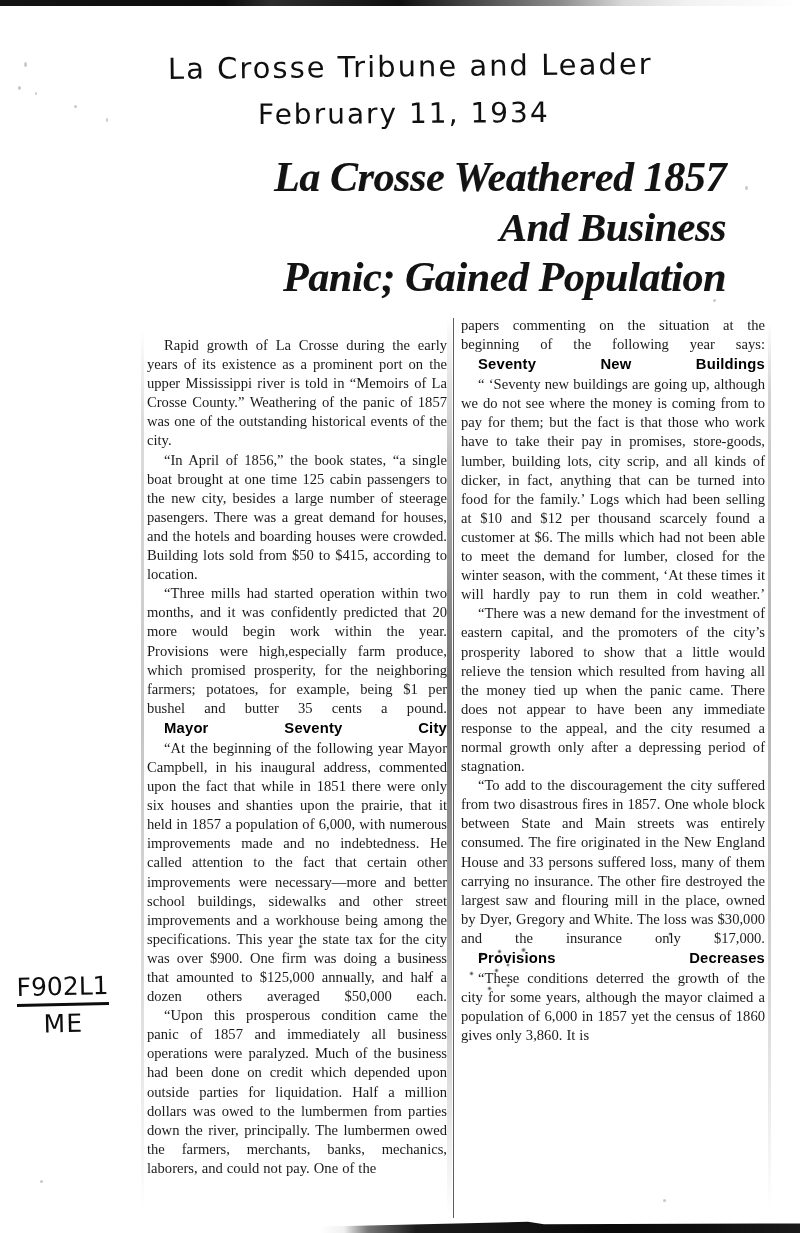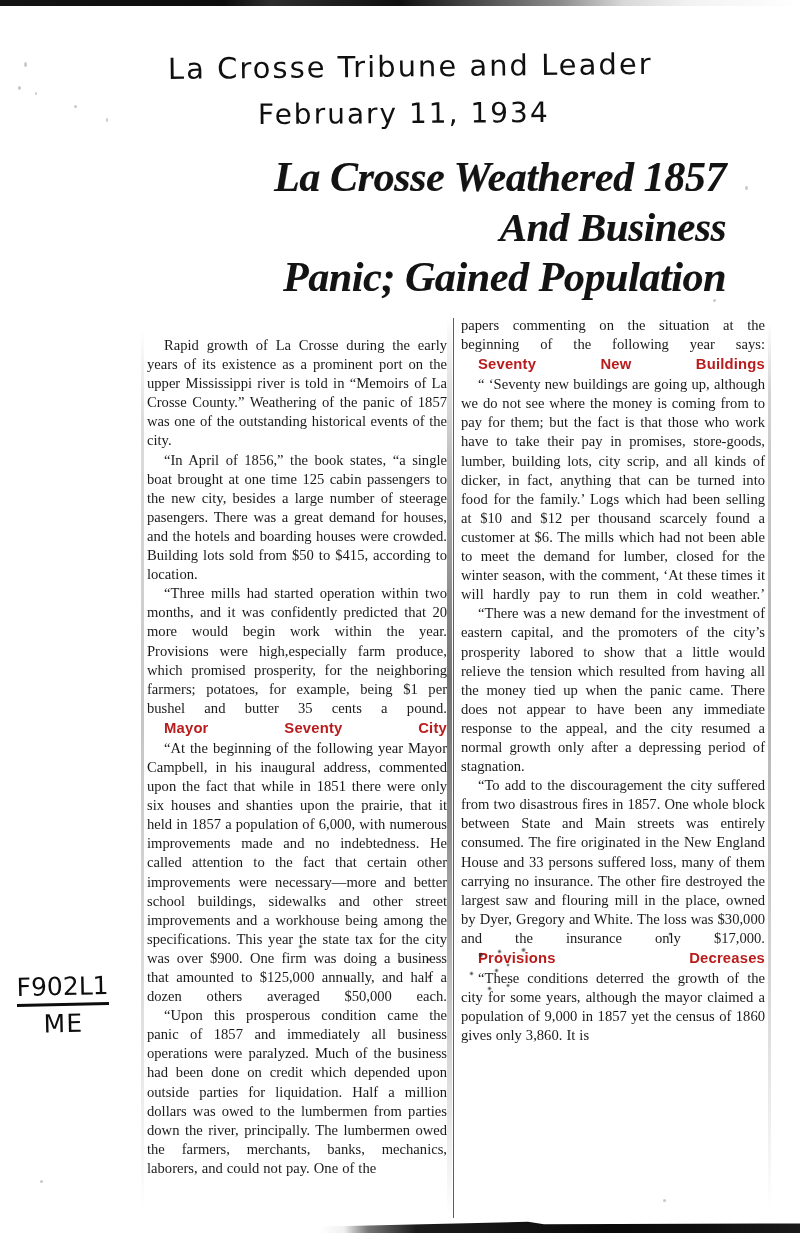--- a/index.html
+++ b/index.html
@@ -137,21 +137,21 @@
   .subhead {
     margin: 1px 0 0 0;
     text-indent: 0;
     text-align: center;
     text-align-last: center;
     font-family: "Liberation Sans", sans-serif;
     font-weight: 700;
     font-size: 14.8px;
     line-height: 21px;
     letter-spacing: .2px;
-    color: #b91c1c;
+    color: #000000;
   }
 
   
   .gutter-rule {
     position: absolute;
     left: 453px; top: 318px;
     width: 1px; height: 900px;
     background: #5d5d5d;
   }
   .gutter-seam {
@@ -237,21 +237,21 @@
     <p class="last-ragged">“Upon this prosperous condition came the panic of 1857 and immediately all business operations were paralyzed. Much of the business had been done on credit which depended upon outside parties for liquidation. Half a million dollars was owed to the lumbermen from parties down the river, principally. The lumbermen owed the farmers, merchants, banks, mechanics, laborers, and could not pay. One of the</p>
   </div>
 
   <div class="col col-right">
     <p class="noindent">papers commenting on the situation at the beginning of the following year says:</p>
     <p class="subhead">Seventy New Buildings</p>
     <p>“ ‘Seventy new buildings are going up, although we do not see where the money is coming from to pay for them; but the fact is that those who work have to take their pay in promises, store-goods, lumber, building lots, city scrip, and all kinds of dicker, in fact, anything that can be turned into food for the family.’ Logs which had been selling at $10 and $12 per thousand scarcely found a customer at $6. The mills which had not been able to meet the demand for lumber, closed for the winter season, with the comment, ‘At these times it will hardly pay to run them in cold weather.’</p>
     <p>“There was a new demand for the investment of eastern capital, and the promoters of the city’s prosperity labored to show that a little would relieve the tension which resulted from having all the money tied up when the panic came. There does not appear to have been any immediate response to the appeal, and the city resumed a normal growth only after a depressing period of stagnation.</p>
     <p>“To add to the discouragement the city suffered from two disastrous fires in 1857. One whole block between State and Main streets was entirely consumed. The fire originated in the New England House and 33 persons suffered loss, many of them carrying no insurance. The other fire destroyed the largest saw and flouring mill in the place, owned by Dyer, Gregory and White. The loss was $30,000 and the insurance only $17,000.</p>
     <p class="subhead">Provisions Decreases</p>
-    <p class="last-ragged">“These conditions deterred the growth of the city for some years, although the mayor claimed a population of 9,000 in 1857 yet the census of 1860 gives only 3,860. It is</p>
+    <p class="last-ragged">“These conditions deterred the growth of the city for some years, although the mayor claimed a population of 6,000 in 1857 yet the census of 1860 gives only 3,860. It is</p>
   </div>
 
 </div>
 
 <div class="smudge" style="left:478px; top:952px; width:6px;  height:6px;"></div>
 <div class="smudge" style="left:497px; top:949px; width:5px;  height:5px;"></div>
 <div class="smudge" style="left:521px; top:947px; width:5px;  height:6px;"></div>
 <div class="smudge" style="left:506px; top:963px; width:4px;  height:4px;"></div>
 <div class="smudge" style="left:469px; top:971px; width:5px;  height:5px;"></div>
 <div class="smudge" style="left:494px; top:968px; width:5px;  height:5px;"></div>

